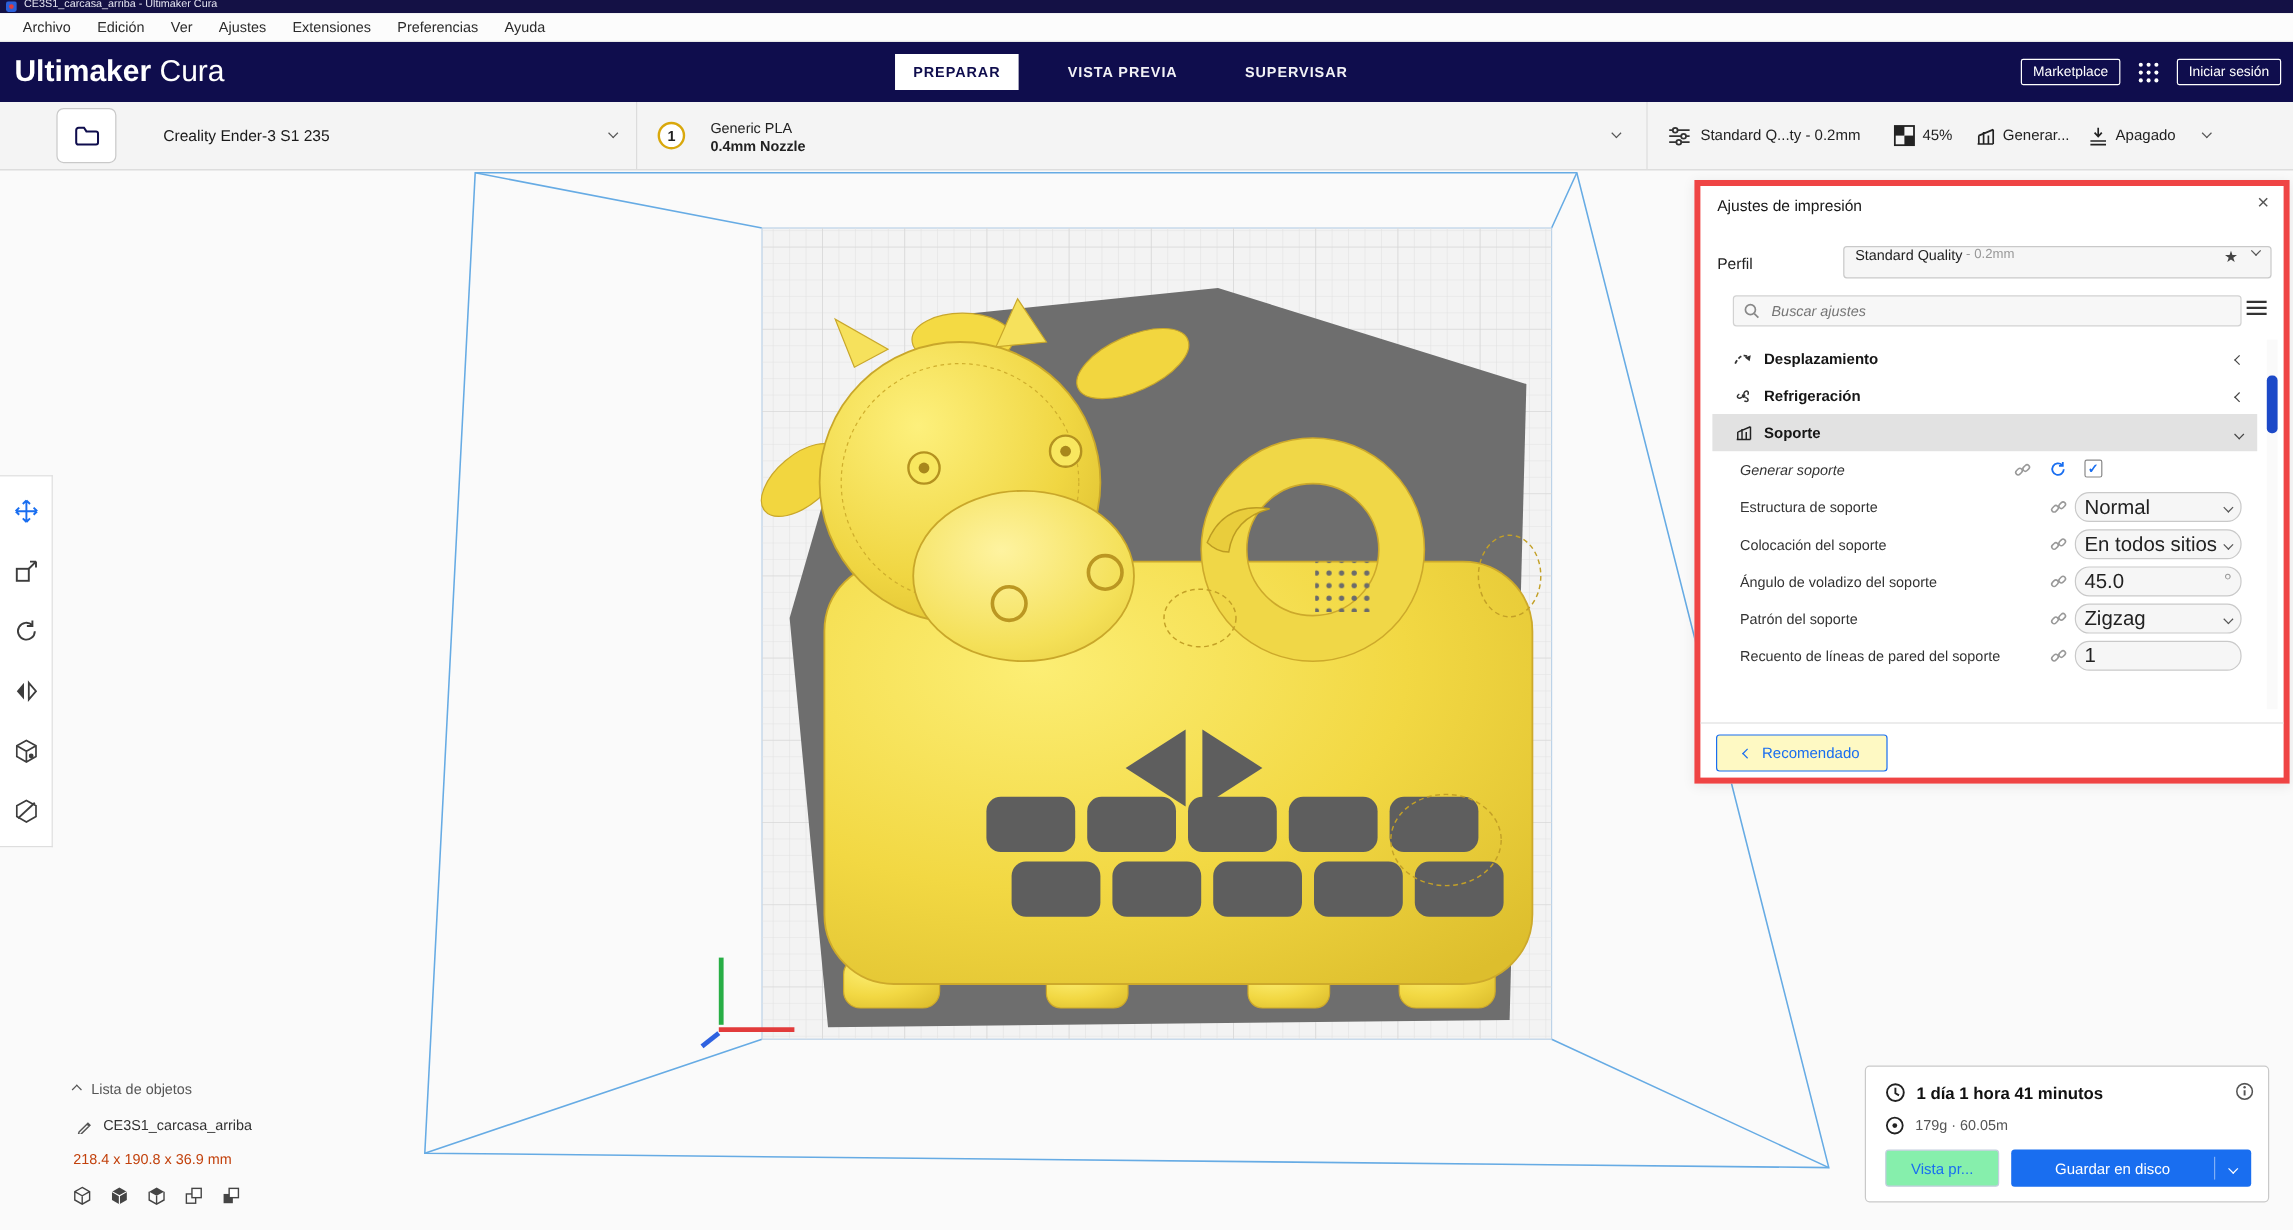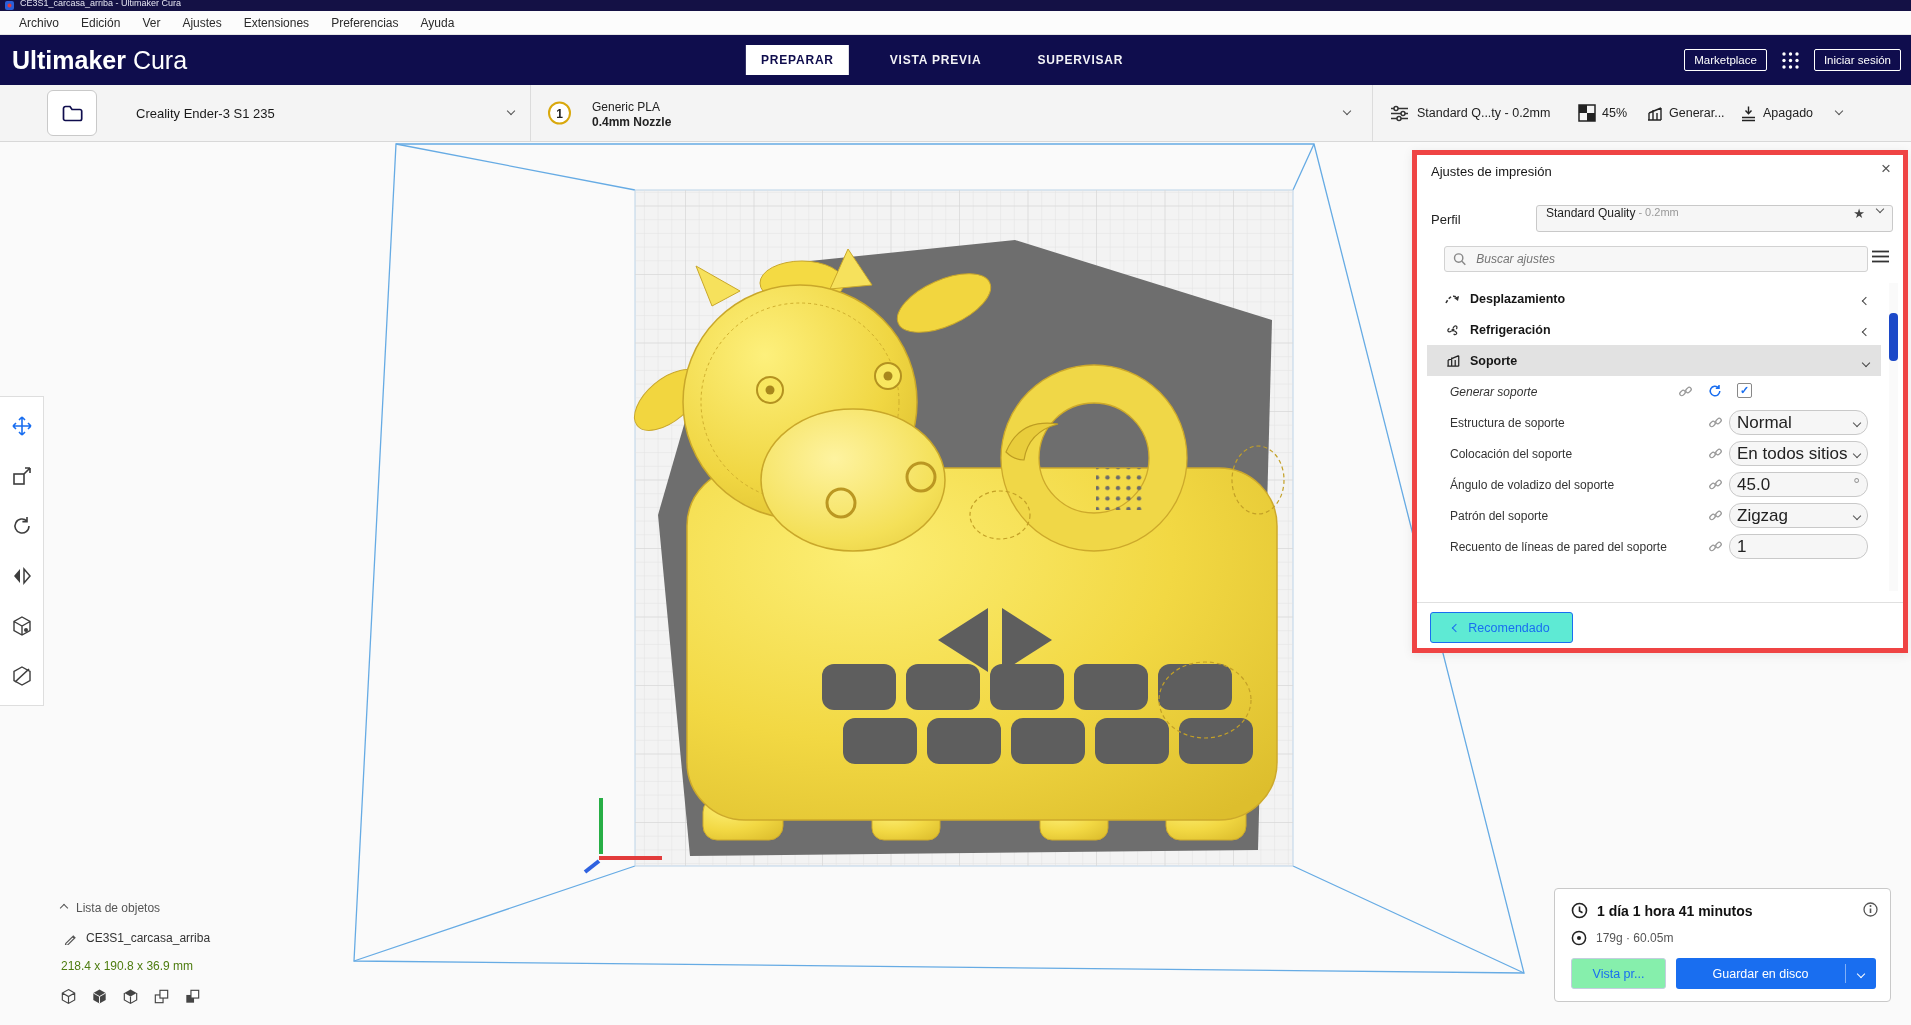--- a/index.html
+++ b/index.html
@@ -70,26 +70,26 @@
   .s-link{position:absolute;left:281px;top:8px;color:#999;}
   .s-link.shift{left:251px;}
   .s-reset{position:absolute;left:281px;top:8px;color:#196ef0;}
   .s-check{position:absolute;left:310px;top:7px;width:15px;height:15px;border:1px solid #888;border-radius:2px;background:#fff;display:flex;align-items:center;justify-content:center;font-size:11px;font-weight:700;color:#196ef0;}
   .s-box{position:absolute;left:302px;top:3px;width:139px;height:25px;background:#f6f6f6;border:1px solid #c9c9c9;border-radius:12px;display:flex;align-items:center;padding:0 7px;font-size:17px;color:#222;}
   .s-box .chev{margin-left:auto;color:#555;}
   .s-box .unit{margin-left:auto;color:#999;}
   .sp-scroll{position:absolute;right:5px;top:128px;width:9px;height:308px;background:#fafafa;}
   .sp-thumb{position:absolute;left:0;top:30px;width:9px;height:48px;background:#1c49c8;border-radius:4px;}
   .sp-sep{position:absolute;left:0;top:447px;width:100%;border-top:1px solid #e0e0e0;}
-  .sp-reco{position:absolute;left:13px;top:457px;width:143px;height:31px;border:1px solid #196ef0;border-radius:3px;background:#5eead4;color:#196ef0;font-size:12.5px;display:flex;align-items:center;justify-content:center;gap:9px;}
+  .sp-reco{position:absolute;left:13px;top:457px;width:143px;height:31px;border:1px solid #196ef0;border-radius:3px;background:#fef9c3;color:#196ef0;font-size:12.5px;display:flex;align-items:center;justify-content:center;gap:9px;}
 
   
   .ol-toggle{position:absolute;left:61px;top:901px;font-size:12px;color:#555;display:flex;gap:9px;align-items:center;z-index:6;}
   .ol-item{position:absolute;left:64px;top:931px;font-size:12px;color:#333;display:flex;gap:9px;align-items:center;z-index:6;}
-  .ol-dims{position:absolute;left:61px;top:959px;font-size:12px;color:#4d7c0f;z-index:6;}
+  .ol-dims{position:absolute;left:61px;top:959px;font-size:12px;color:#c2410c;z-index:6;}
   .ol-icons{position:absolute;left:60px;top:988px;display:flex;gap:14px;color:#333;z-index:6;}
 
   
   .print-card{position:absolute;left:1554px;top:888px;width:337px;height:114px;background:#fff;border:1px solid #c9c9c9;border-radius:4px;z-index:10;}
   .pc-time{position:absolute;left:16px;top:13px;display:flex;align-items:center;gap:9px;font-size:14px;font-weight:700;color:#111;}
   .pc-info{position:absolute;right:12px;top:13px;color:#555;}
   .pc-usage{position:absolute;left:16px;top:41px;display:flex;align-items:center;gap:9px;font-size:12px;color:#555;}
   .pc-preview{position:absolute;left:16px;top:69px;width:95px;height:31px;border:1px solid #c3cede;border-radius:3px;background:#86efac;color:#196ef0;font-size:12.5px;display:flex;align-items:center;justify-content:center;}
   .pc-save{position:absolute;left:121px;top:69px;width:200px;height:31px;background:#196ef0;border-radius:3px;color:#fff;font-size:12.5px;display:flex;align-items:center;}
   .pc-save-label{flex:1;text-align:center;}

